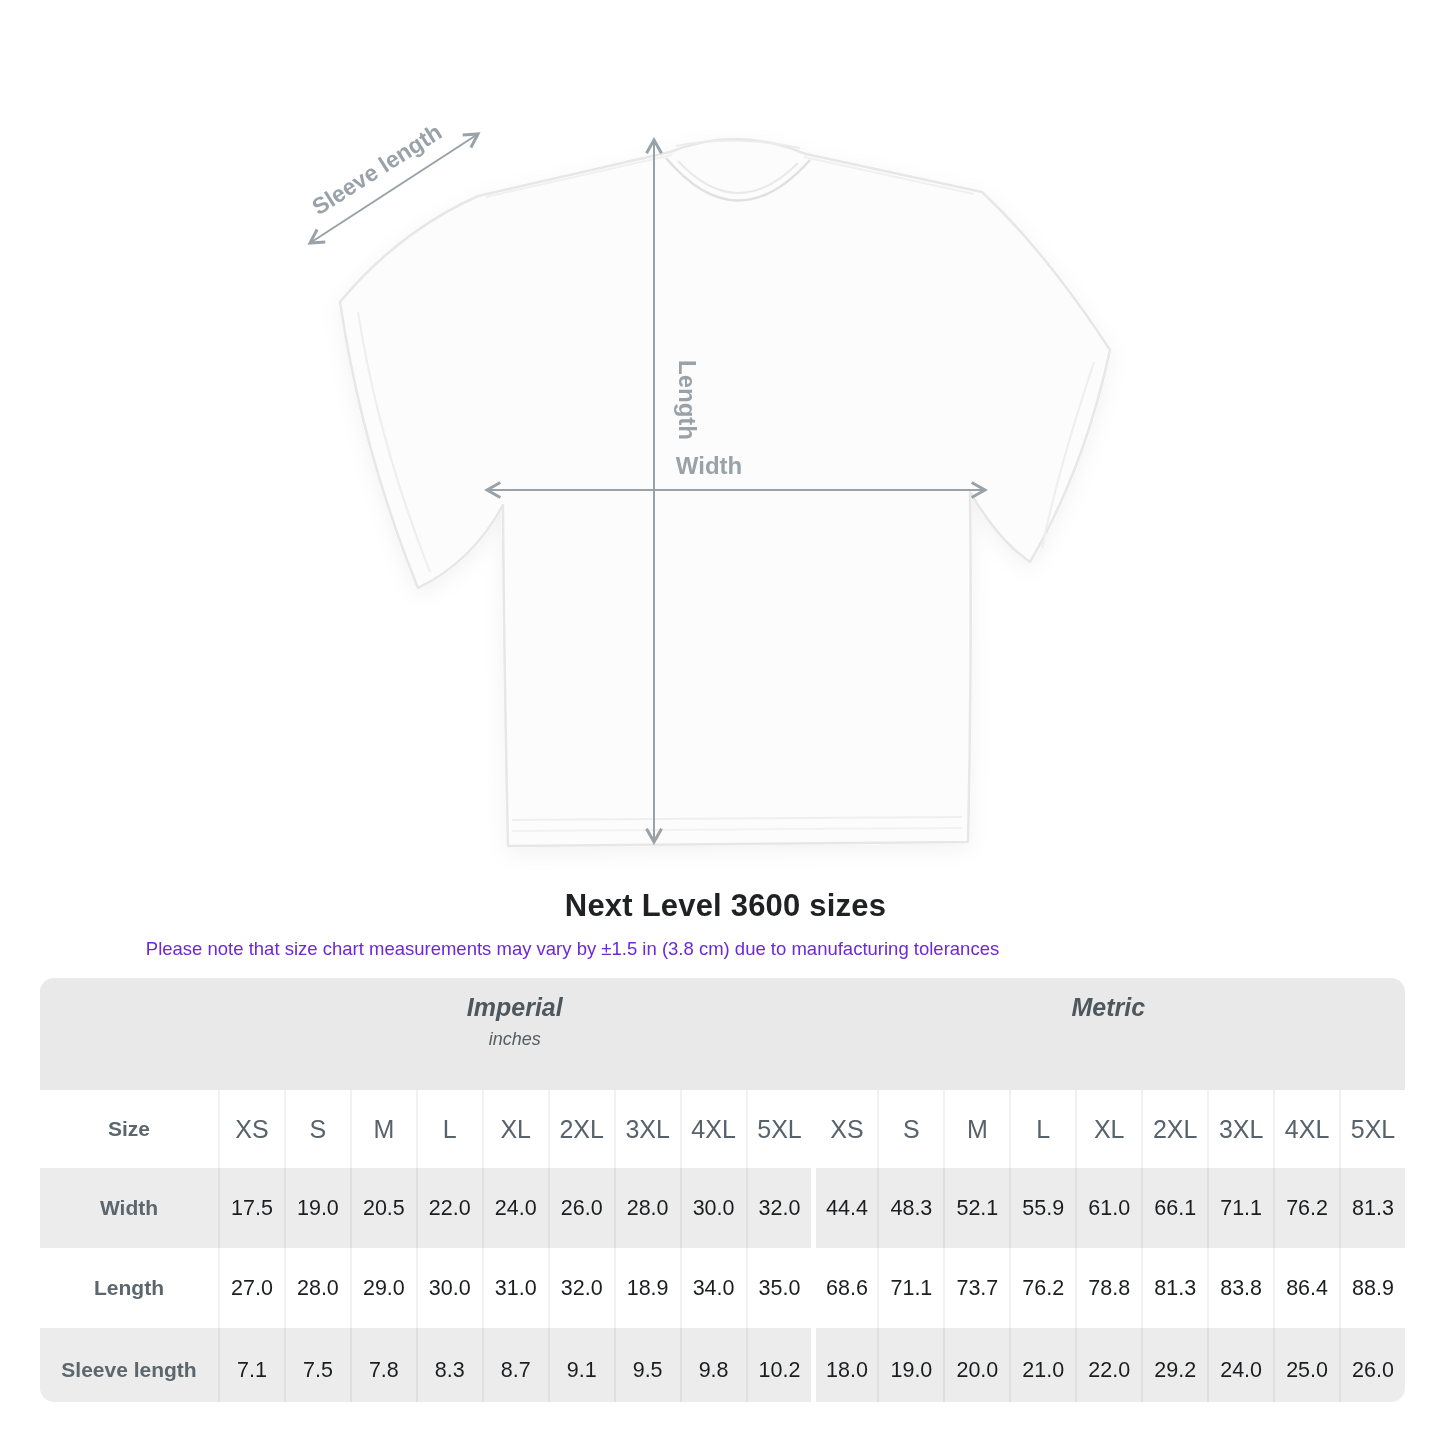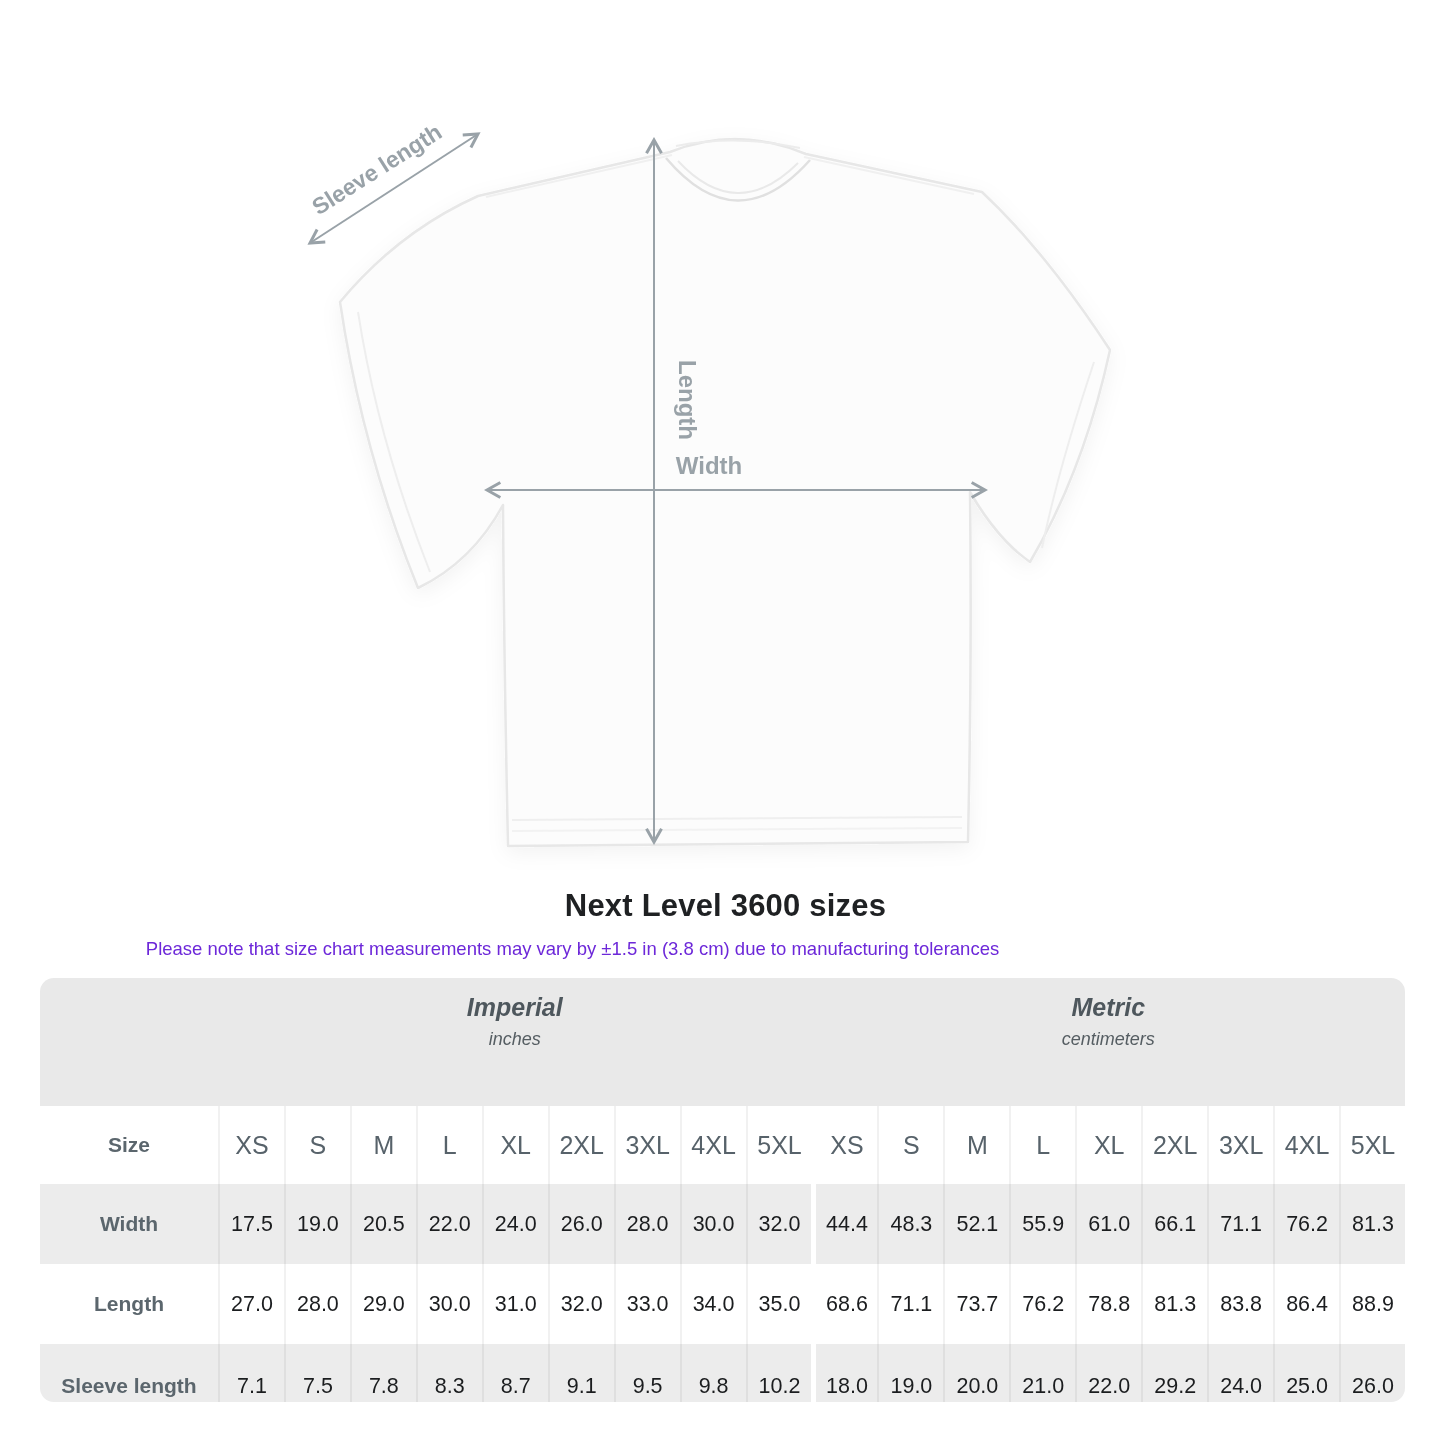--- a/index.html
+++ b/index.html
@@ -13,21 +13,21 @@
 
   
   .title{position:absolute;left:3px;top:888px;width:1445px;text-align:center;
          font-size:31px;font-weight:bold;color:#1f2123;letter-spacing:.2px;}
   .subtitle{position:absolute;left:0;top:938px;width:1145px;text-align:center;
          font-size:18.5px;color:#6d28d9;}
 
   
   .size-table{position:absolute;left:40px;top:978px;width:1365px;height:424px;
               border-radius:14px;overflow:hidden;background:#ffffff;}
-  .band{display:flex;background:#e9e9e9;height:128px;}
+  .band{display:flex;background:#e9e9e9;height:112px;}
   .band .spacer{width:178px;flex:none;}
   .band .g{flex:1;text-align:center;padding-top:15px;color:#4e575d;}
   .band .g .glabel{font-size:25px;font-weight:bold;font-style:italic;}
   .band .g .gsub{font-size:18px;font-style:italic;margin-top:7px;color:#555d62;}
 
   .grid{display:grid;grid-template-columns:178px repeat(18,1fr);align-items:stretch;}
   .size-row{height:78px;background:#ffffff;}
   .drow{height:80px;}
   .drow.last{height:84px;}
   .drow.stripe{background:#ececec;}
@@ -100,21 +100,20 @@
 
 <div class="size-table">
   <div class="band">
     <div class="spacer"></div>
     <div class="g">
       <div class="glabel">Imperial</div>
       <div class="gsub">inches</div>
     </div>
     <div class="g">
       <div class="glabel">Metric</div>
-      <div class="gsub">centimeters</div>
     </div>
   </div>
 
   <div class="grid size-row" id="size-header-row">
       <div class="c first lab">Size</div>
       <div class="c hc">XS</div>
       <div class="c hc">S</div>
       <div class="c hc">M</div>
       <div class="c hc">L</div>
       <div class="c hc">XL</div>
@@ -154,21 +153,21 @@
       <div class="c val">81.3</div>
     </div>
   <div class="grid drow">
       <div class="c first lab">Length</div>
       <div class="c val">27.0</div>
       <div class="c val">28.0</div>
       <div class="c val">29.0</div>
       <div class="c val">30.0</div>
       <div class="c val">31.0</div>
       <div class="c val">32.0</div>
-      <div class="c val">33.0</div>
+      <div class="c val">18.9</div>
       <div class="c val">34.0</div>
       <div class="c val">35.0</div>
       <div class="c val gstart">68.6</div>
       <div class="c val">71.1</div>
       <div class="c val">73.7</div>
       <div class="c val">76.2</div>
       <div class="c val">78.8</div>
       <div class="c val">81.3</div>
       <div class="c val">83.8</div>
       <div class="c val">86.4</div>

